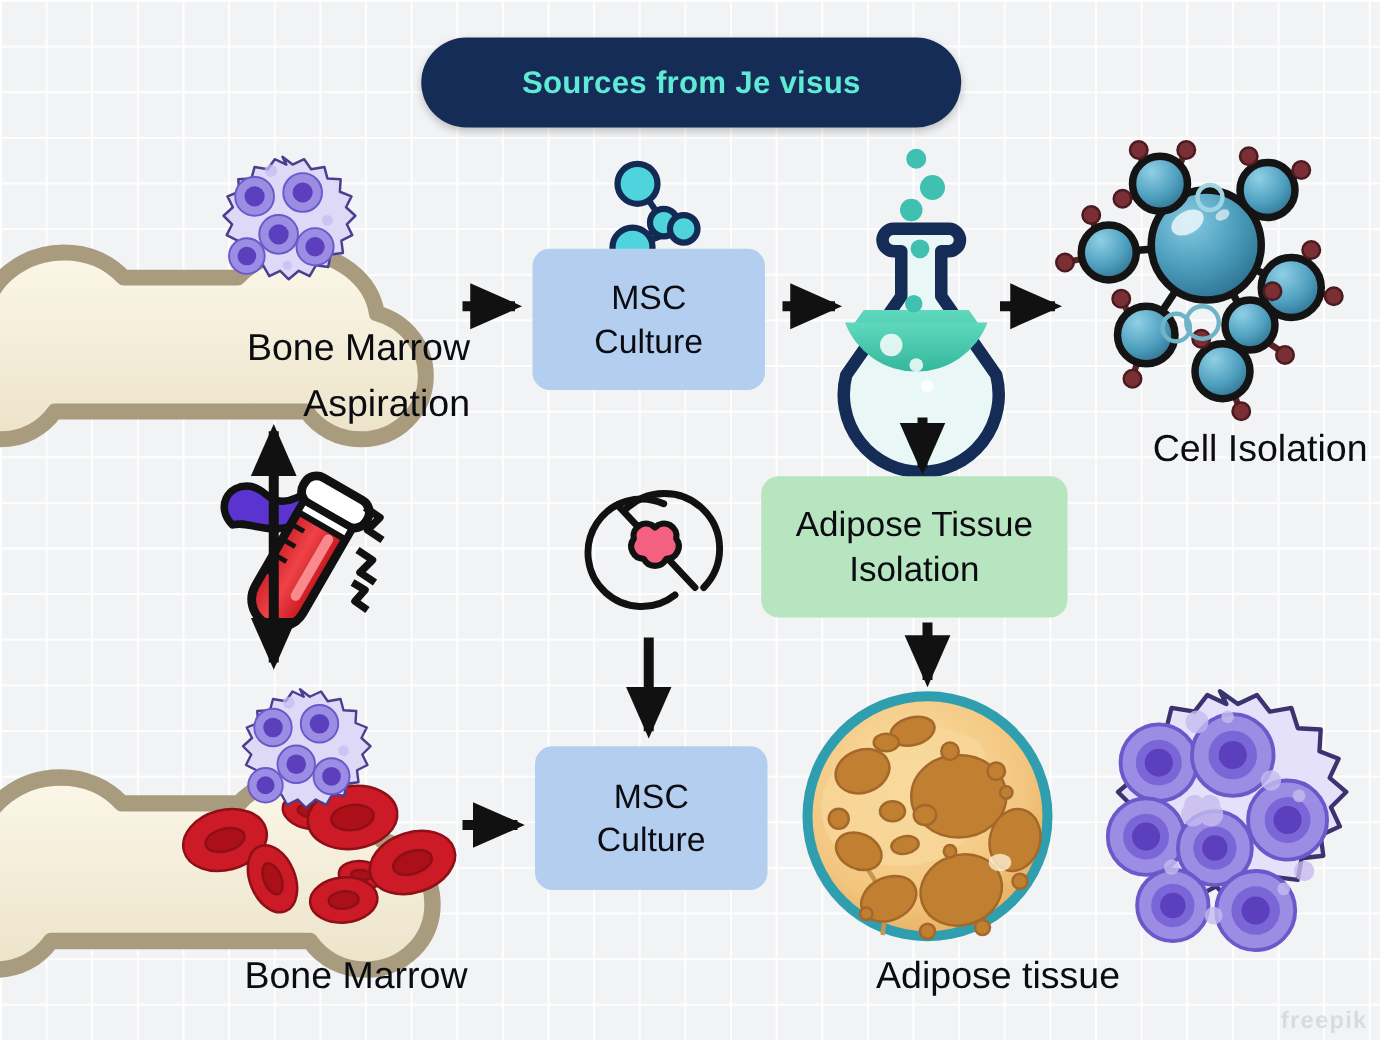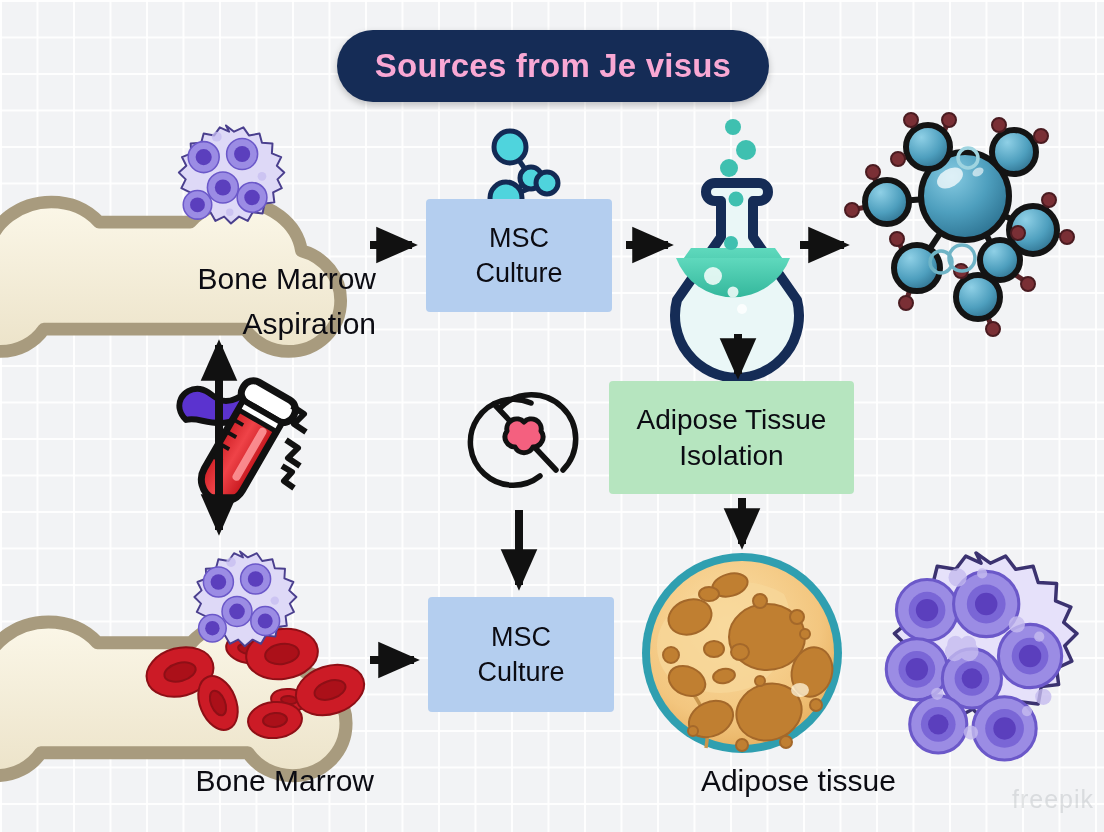--- a/index.html
+++ b/index.html
@@ -39,31 +39,31 @@
     width: 432px;
     height: 72px;
     border-radius: 36px;
     background: #152c56;
     box-shadow: 0 3px 7px rgba(0,0,0,0.22);
     display: flex;
     align-items: center;
     justify-content: center;
   }
   .title-text {
-    color: #f9a8d4;
-    font-size: 33px;
+    color: #5eead4;
+    font-size: 25px;
     font-weight: bold;
     letter-spacing: 0.2px;
     white-space: nowrap;
   }
 
   
   .proc-box {
     position: absolute;
-    border-radius: 4px;
+    border-radius: 14px;
     display: flex;
     flex-direction: column;
     align-items: center;
     justify-content: center;
     color: #0b0b12;
     font-size: 27px;
     line-height: 1.28;
     text-align: center;
   }
   .proc-box.blue { background: #b4ceef; }
@@ -88,24 +88,25 @@
     font-size: 30px;
     line-height: 1.5;
   }
   #label-cell-iso { left: 846px; top: 343px; width: 248px; font-size: 30px; }
   #label-bone-marrow { left: 62px; top: 764px; width: 312px; font-size: 30px; }
   #label-adipose { left: 596px; top: 764px; width: 300px; font-size: 30px; }
 
   .watermark {
     position: absolute;
     right: 10px;
-    bottom: 18px;
-    font-size: 25px;
+    bottom: 4px;
+    font-size: 19px;
     color: rgba(160,164,170,0.30);
     letter-spacing: 1px;
+    font-weight: bold;
   }
 </style>
 </head>
 <body>
 
 <div id="canvas">
 
   <svg id="artsvg" viewBox="0 0 1104 832">
     <defs>
       <linearGradient id="boneGrad" x1="0" y1="0" x2="0" y2="1">
@@ -469,17 +470,18 @@
   <div id="box-adipose" class="proc-box green">
     <span>Adipose Tissue</span>
     <span>Isolation</span>
   </div>
 
   <div id="label-bm-asp" class="label">
     <div>Bone Marrow</div>
     <div>Aspiration</div>
   </div>
 
+  <div id="label-cell-iso" class="label">Cell Isolation</div>
   <div id="label-bone-marrow" class="label">Bone Marrow</div>
   <div id="label-adipose" class="label">Adipose tissue</div>
 
   <div class="watermark">freepik</div>
 </div>
 
 </body></html>

